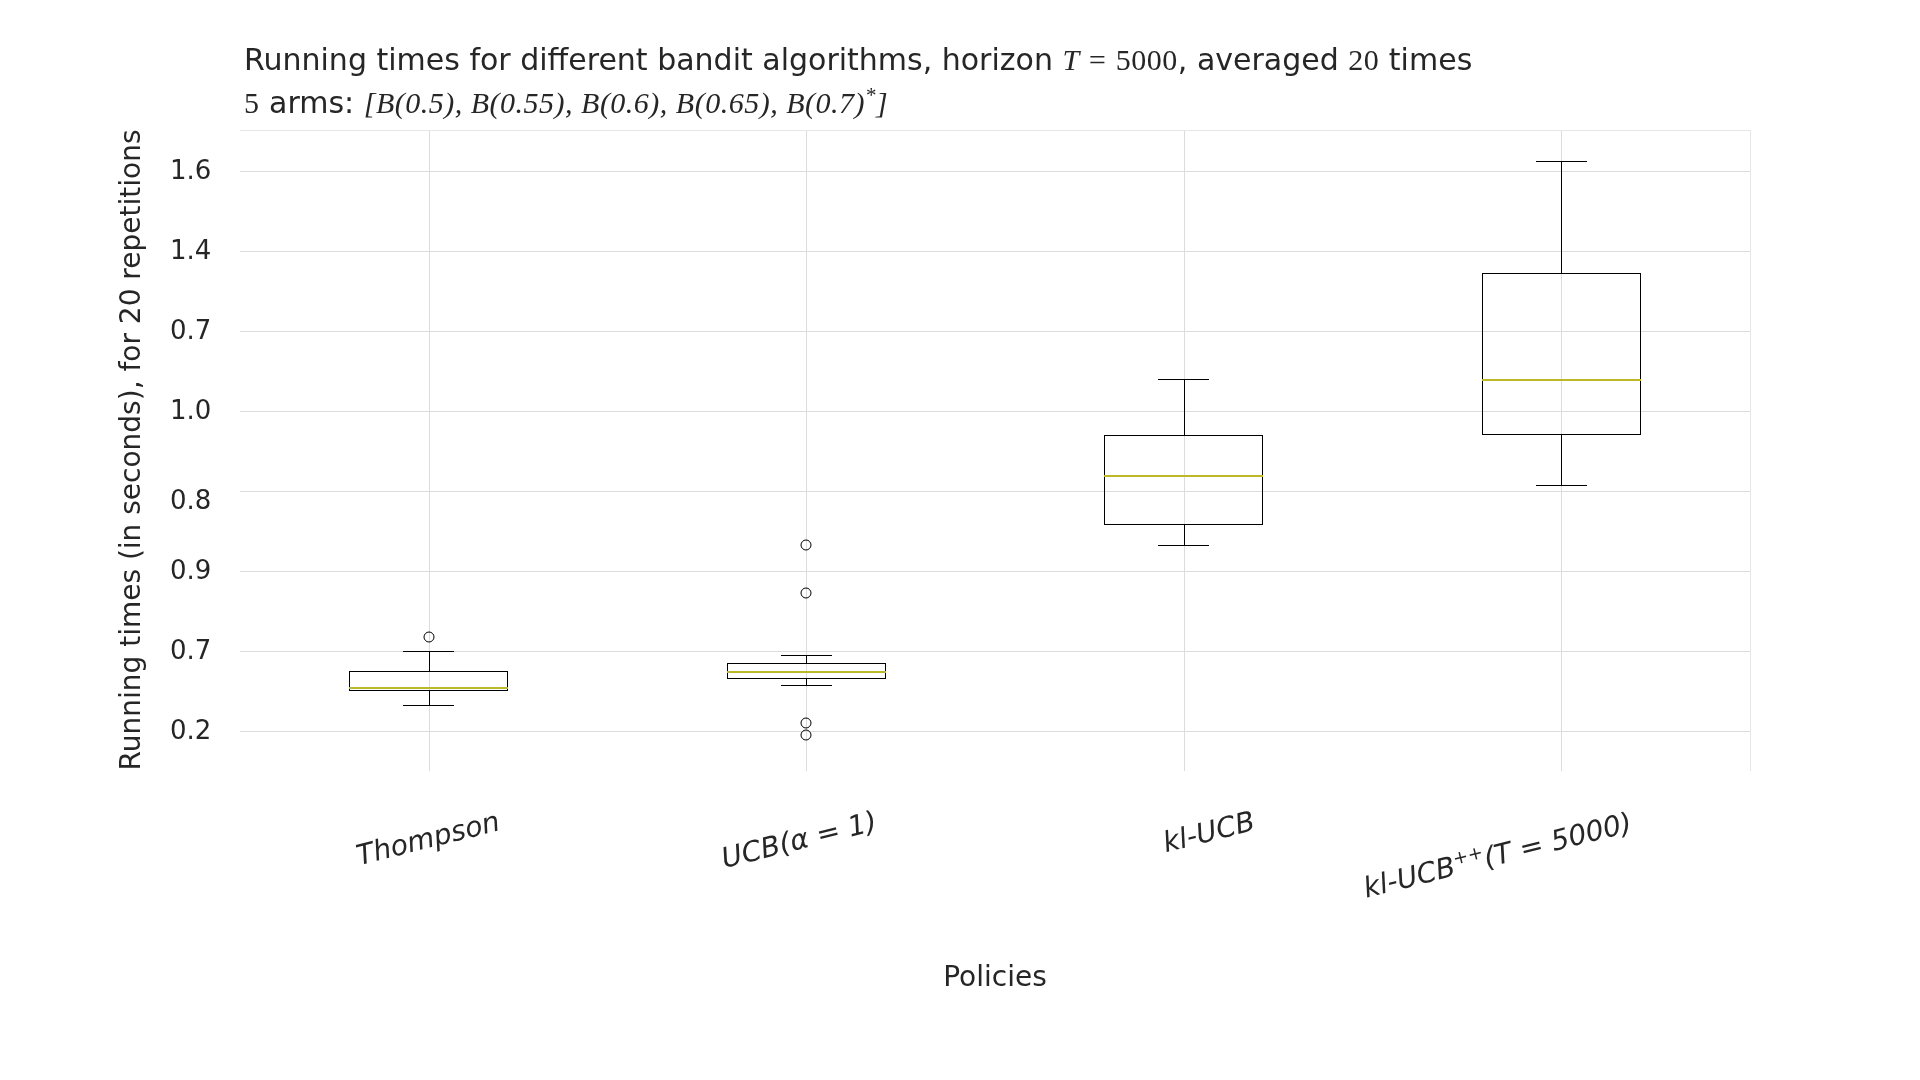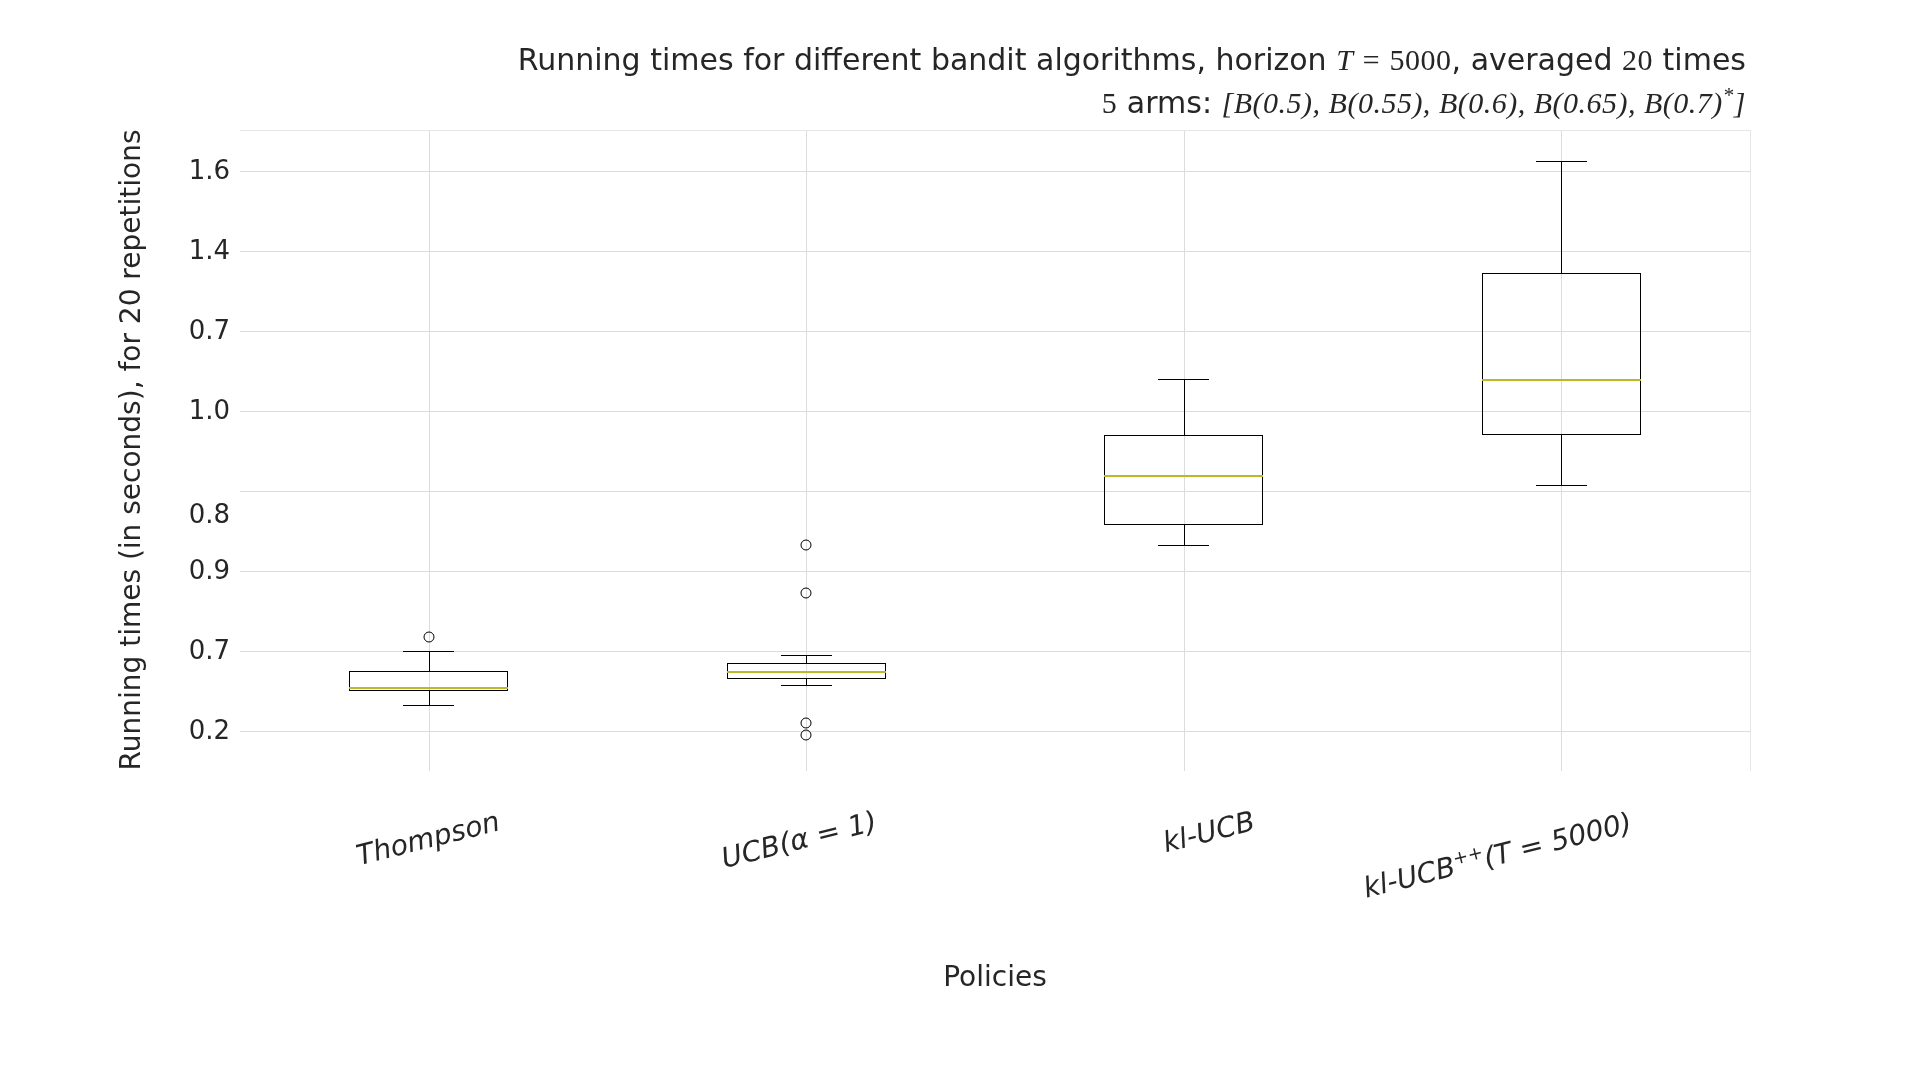--- a/index.html
+++ b/index.html
@@ -38,43 +38,43 @@
     position: absolute;
     top: 0;
     height: 100%;
     width: 0;
     border-left: 1px solid #dcdcdc;
   }
   .ytick-label {
     position: absolute;
     right: 1690px; 
     width: 60px;
-    text-align: right;
+    text-align: left;
     font-size: 26px;
     color: #262626;
     transform: translateY(-50%);
   }
   .xtick-label {
     position: absolute;
     font-size: 28px;
     color: #262626;
     white-space: nowrap;
     transform-origin: right center;
     transform: translate(-100%, -8px) rotate(-14deg);
     font-style: italic;
   }
   .xtick-label sup {
     font-size: 0.65em;
   }
   .title {
     position: absolute;
     top: 40px;
-    left: 236px;
+    left: 244px;
     width: 1510px;
-    text-align: right;
+    text-align: left;
     font-size: 30px;
     line-height: 1.35;
     color: #262626;
   }
   .title .math {
     font-family: "STIXGeneral", "Times New Roman", serif;
     font-style: italic;
     letter-spacing: 0.5px;
   }
   .title .rm {
@@ -197,21 +197,21 @@
       <div class="whisker" style="left: 1321.25px; top: 304px; height: 50px;"></div>
       <div class="cap" style="left: 1295.88px; width: 50.736px; top: 30px;"></div>
       <div class="cap" style="left: 1295.88px; width: 50.736px; top: 354px;"></div>
     </div>
 
   <div class="xlabel">Policies</div>
 
 <div class="ytick-label" style="top: 730px;">0.2</div>
     <div class="ytick-label" style="top: 650px;">0.7</div>
     <div class="ytick-label" style="top: 570px;">0.9</div>
-    <div class="ytick-label" style="top: 514px;">0.8</div>
+    <div class="ytick-label" style="top: 500px;">0.8</div>
     <div class="ytick-label" style="top: 410px;">1.0</div>
     <div class="ytick-label" style="top: 330px;">0.7</div>
     <div class="ytick-label" style="top: 250px;">1.4</div>
     <div class="ytick-label" style="top: 170px;">1.6</div>
     <div class="xtick-label" style="left: 498.75px; top: 812px;">Thompson</div>
     <div class="xtick-label" style="left: 876.25px; top: 812px;">UCB(<span style="font-style:italic">α = 1</span>)</div>
     <div class="xtick-label" style="left: 1253.75px; top: 812px;">kl-UCB</div>
     <div class="xtick-label" style="left: 1631.25px; top: 812px;">kl-UCB<sup>++</sup>(<span style="font-style:italic">T = 5000</span>)</div>
   </div>
 

